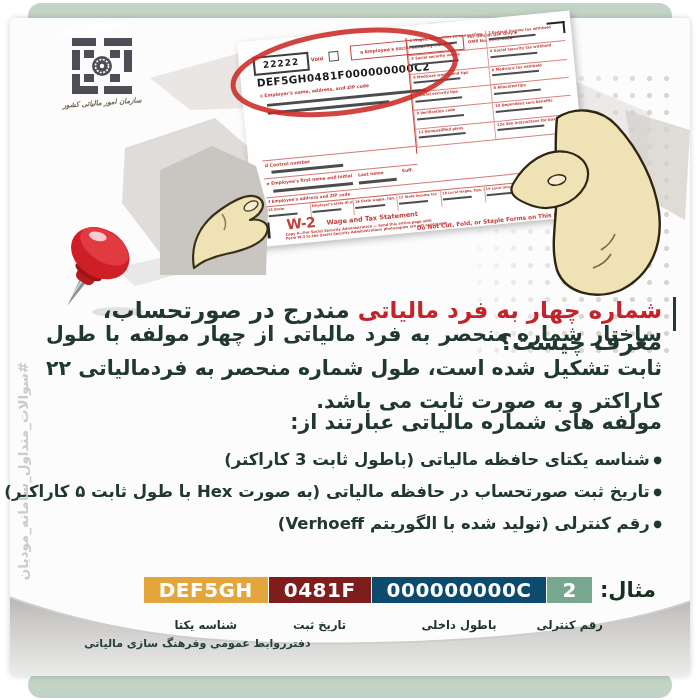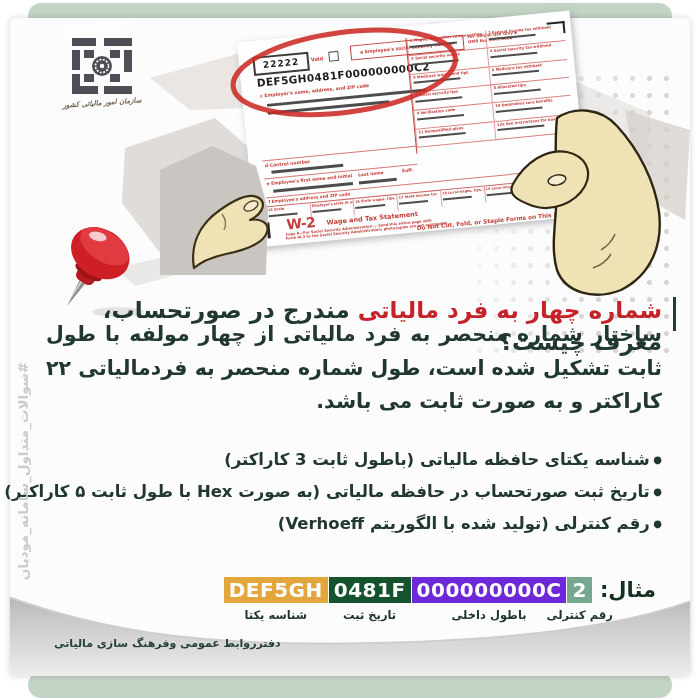--- a/index.html
+++ b/index.html
@@ -91,26 +91,26 @@
   .title-accent{position:absolute;right:24px;top:297px;width:3.5px;height:34px;background:#263a31;z-index:8;}
   .para{right:38px;left:46px;top:318px;font-size:20.5px;font-weight:bold;line-height:33.5px;
         text-align:justify;text-align-last:right;}
   .intro{right:38px;top:410px;font-size:20.5px;font-weight:bold;}
   .bullets{right:38px;top:444px;font-size:16.5px;font-weight:bold;line-height:32px;}
   .bullet::before{content:"● ";font-size:10px;vertical-align:2px;}
   .example{right:44px;top:577px;display:flex;direction:rtl;align-items:center;gap:8px;}
   .example-label{font-size:21px;font-weight:bold;color:#15301f;white-space:nowrap;}
   .segs{display:flex;direction:ltr;gap:1px;}
   .seg-col{position:relative;display:flex;flex-direction:column;align-items:center;}
-  .seg{color:#fff;font-weight:bold;font-size:20px;line-height:26px;padding:0 5px;letter-spacing:.5px;white-space:nowrap;}
-  .seg-label{position:absolute;top:100%;left:50%;transform:translateX(-50%);margin-top:5px;
+  .seg{color:#fff;font-weight:bold;font-size:20px;line-height:26px;padding:0 15px;letter-spacing:.5px;white-space:nowrap;}
+  .seg-label{position:absolute;top:100%;left:50%;transform:translateX(-50%);margin-top:15px;
              font-size:11.5px;font-weight:bold;color:#1e352c;white-space:nowrap;}
   .hashtag{position:absolute;left:-112px;top:458px;width:280px;height:26px;transform:rotate(-90deg);
            color:#cbcbcb;font-size:13.5px;font-weight:bold;text-align:center;direction:rtl;z-index:8;}
-  .footer-text{position:absolute;left:54px;top:637px;font-size:11px;font-weight:bold;
+  .footer-text{position:absolute;left:84px;top:637px;font-size:11px;font-weight:bold;
                color:#24413a;direction:rtl;z-index:9;}
 </style>
 </head>
 <body>
 
 <div class="canvas">
 
   <div class="band band-top"></div>
   <div class="band band-bottom"></div>
 
@@ -322,40 +322,41 @@
     </g>
   </svg>
 
   <div class="title-accent"></div>
   <div class="fa title">
     <span class="red">شماره چهار به فرد مالیاتی</span>
     <span>مندرج در صورتحساب، معرف چیست؟</span>
   </div>
 
   <div class="fa para">ساختار شماره منحصر به فرد مالیاتی از چهار مولفه با طول ثابت تشکیل شده است، طول شماره منحصر به فردمالیاتی ۲۲ کاراکتر و به صورت ثابت می باشد.</div>
+  <div class="fa intro">مولفه های شماره مالیاتی عبارتند از:</div>
 
   <div class="fa bullets">
     <div class="bullet">شناسه یکتای حافظه مالیاتی (باطول ثابت 3 کاراکتر)</div>
     <div class="bullet">تاریخ ثبت صورتحساب در حافظه مالیاتی (به صورت Hex با طول ثابت ۵ کاراکتر)</div>
     <div class="bullet">رقم کنترلی (تولید شده با الگوریتم Verhoeff)</div>
   </div>
 
   <div class="fa example">
     <span class="example-label">مثال:</span>
     <div class="segs">
       <div class="seg-col">
         <span class="seg" style="background: rgb(226, 166, 60);">DEF5GH</span>
         <span class="seg-label">شناسه یکتا</span>
       </div>
       <div class="seg-col">
-        <span class="seg" style="background: #14532d; text-align: center;">0481F</span>
+        <span class="seg" style="background: #7f1d1d; text-align: center;">0481F</span>
         <span class="seg-label">تاریخ ثبت</span>
       </div>
       <div class="seg-col">
-        <span class="seg" style="background: #6d28d9;">000000000C</span>
+        <span class="seg" style="background: #0c4a6e;">000000000C</span>
         <span class="seg-label">باطول داخلی</span>
       </div>
       <div class="seg-col">
         <span class="seg" style="background: rgb(120, 167, 143);">2</span>
         <span class="seg-label">رقم کنترلی</span>
       </div>
     </div>
   </div>
 
   <div class="hashtag">#سوالات_متداول_سامانه_مودیان</div>

